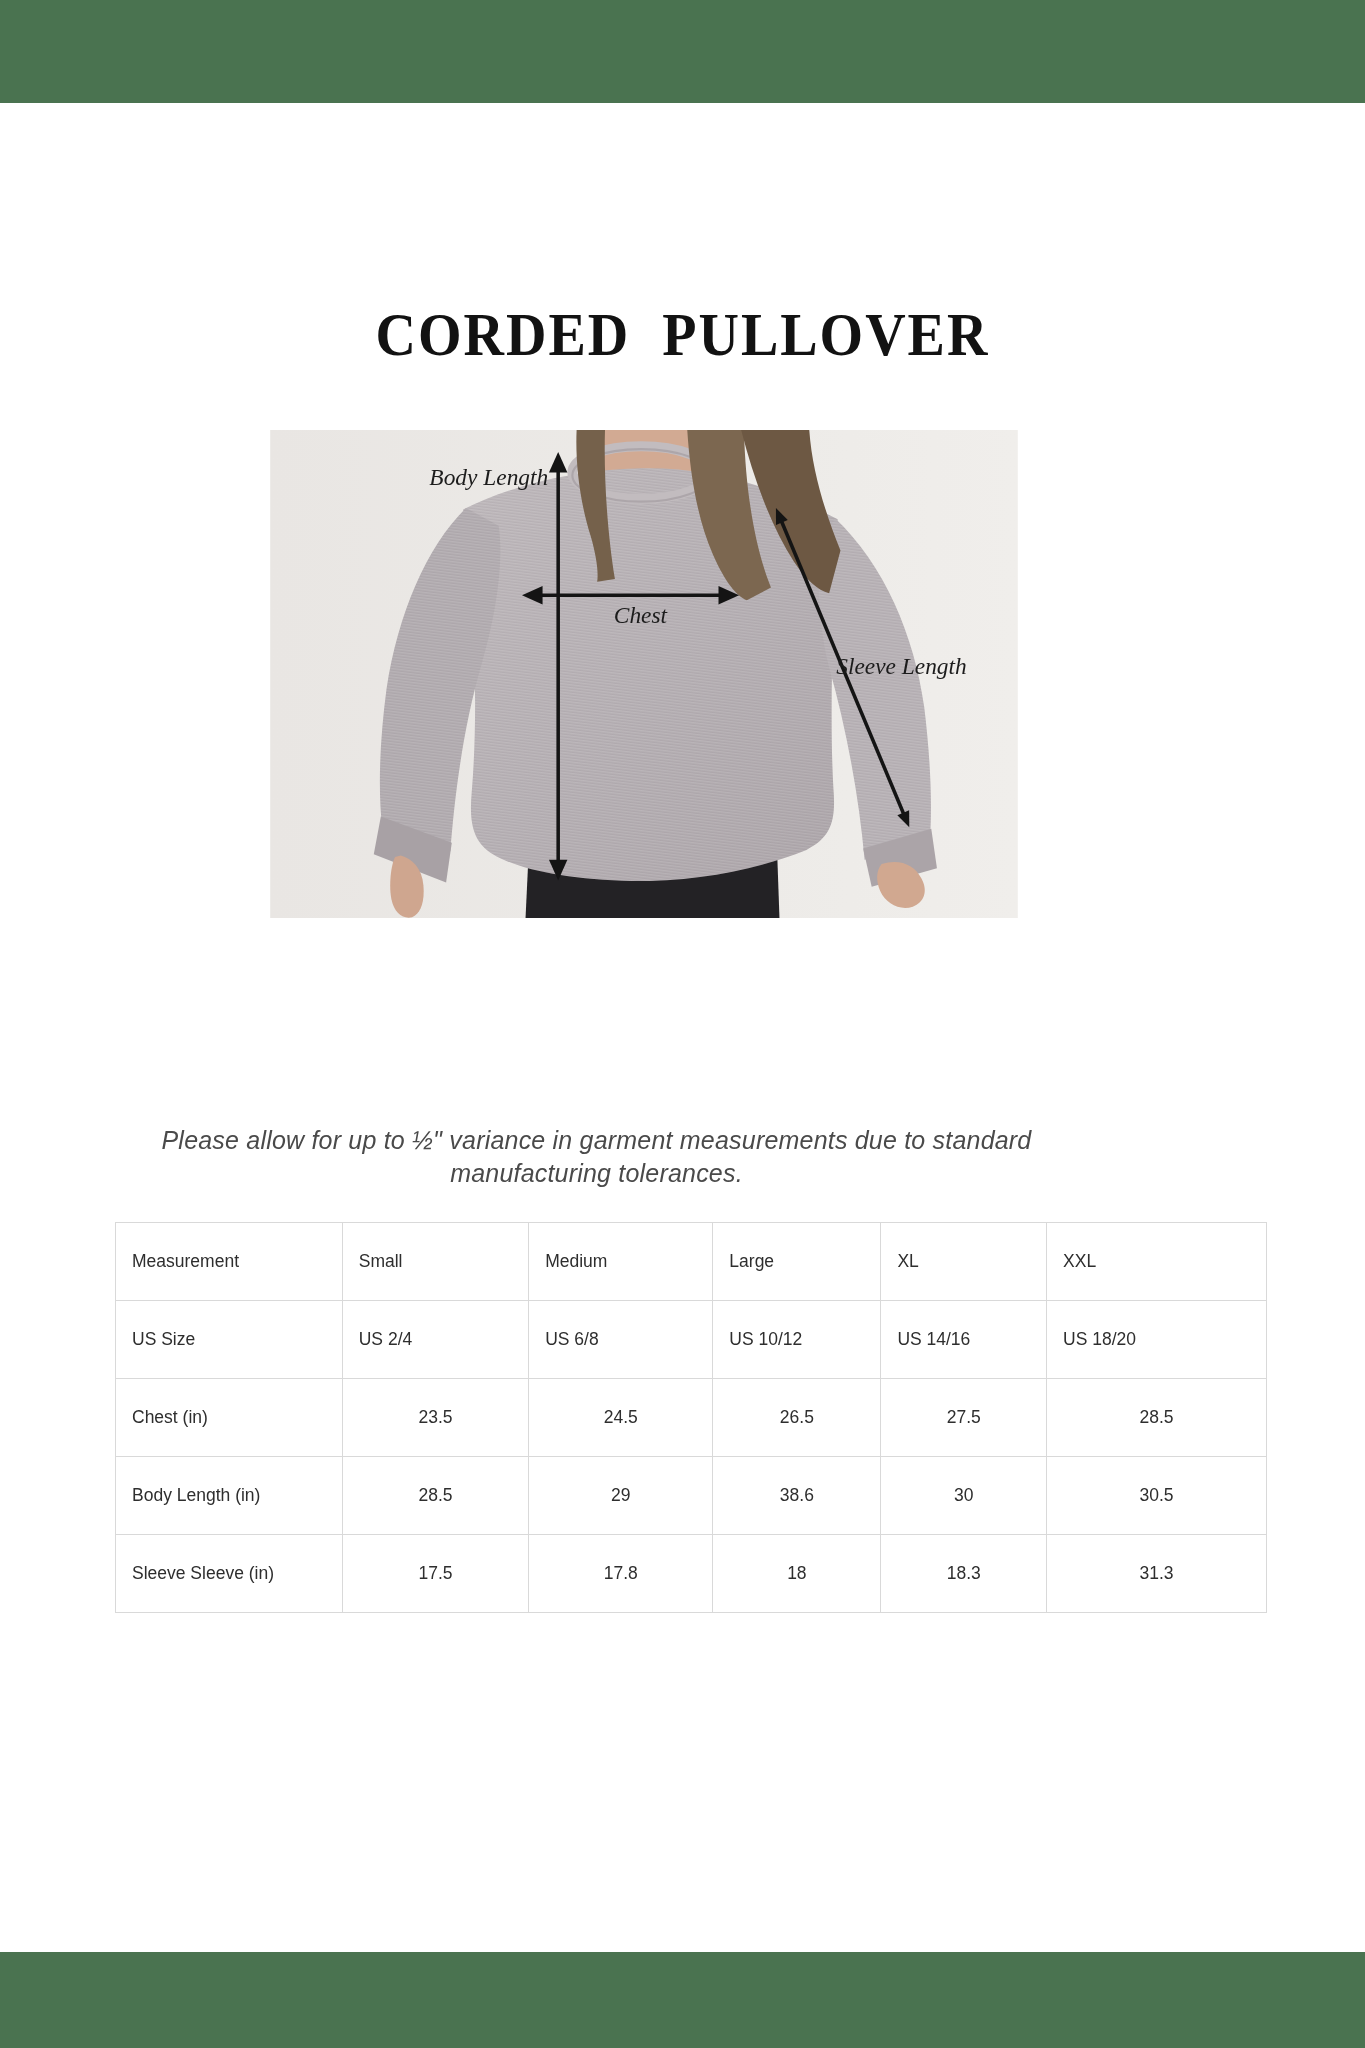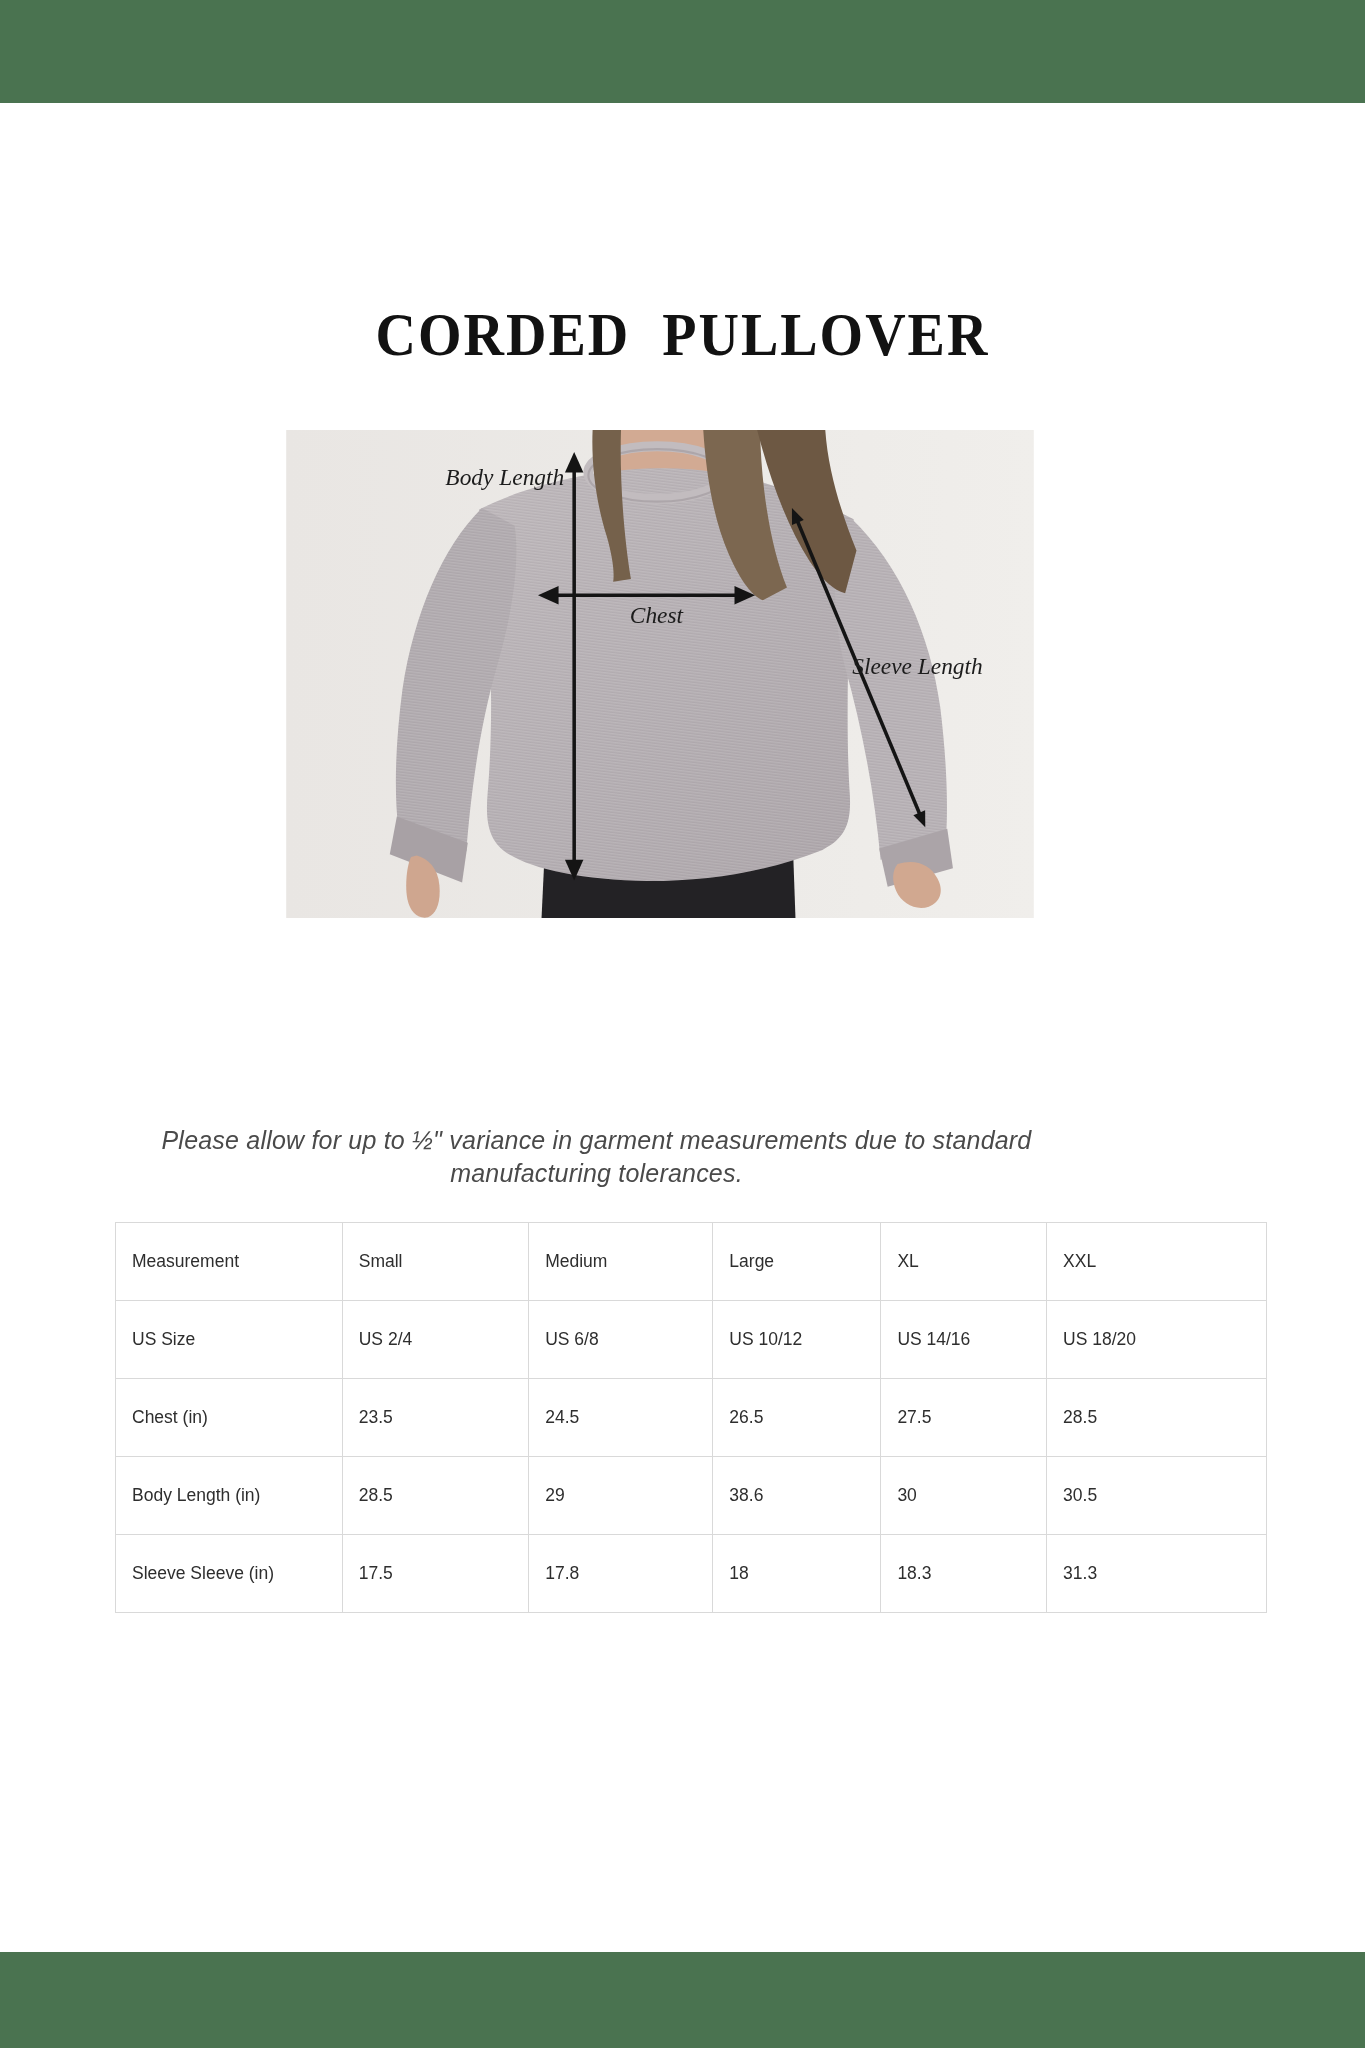--- a/index.html
+++ b/index.html
@@ -13,21 +13,21 @@
   .bar.top{top:0;height:103px;}
   .bar.bottom{top:1952px;height:96px;}
   .title{
     position:absolute;top:302px;left:0;width:1365px;margin:0;
     text-align:center;
     font-family:"Liberation Serif", serif;
     font-weight:600;font-size:56px;letter-spacing:2px;word-spacing:16px;
     color:#121212;transform:scaleY(1.08);
   }
   .photo{
-    position:absolute;left:133px;top:430px;width:1054px;height:488px;
+    position:absolute;left:117px;top:430px;width:1054px;height:488px;
   }
   .photo svg{display:block;width:100%;height:100%;}
   .diagram-label{
     font-family:"Liberation Serif", serif;
     font-style:italic;font-size:33px;fill:#1c1c1c;
   }
   .disclaimer{
     position:absolute;top:1124px;left:0;width:1193px;margin:0;
     text-align:center;font-style:italic;font-size:25px;line-height:33px;
     color:#4a4a4a;letter-spacing:0.2px;
@@ -35,21 +35,21 @@
   table.size-table{
     position:absolute;left:115px;top:1222px;width:1152px;
     border-collapse:collapse;table-layout:fixed;
     font-size:17.5px;color:#2e2e2e;background:#ffffff;
   }
   table.size-table td{
     border:1px solid #d9d9d9;height:77px;
     padding:0 16px;vertical-align:middle;text-align:left;
     white-space:nowrap;overflow:hidden;
   }
-  table.size-table td.num{text-align:left;}
+  table.size-table td.num{text-align:center;}
   col.c1{width:19.7%;} col.c2{width:16.2%;} col.c3{width:16.0%;}
   col.c4{width:14.6%;} col.c5{width:14.4%;} col.c6{width:19.1%;}
 </style>
 </head>
 <body>
 
 <div class="page">
 
   <div class="bar top"></div>
 

